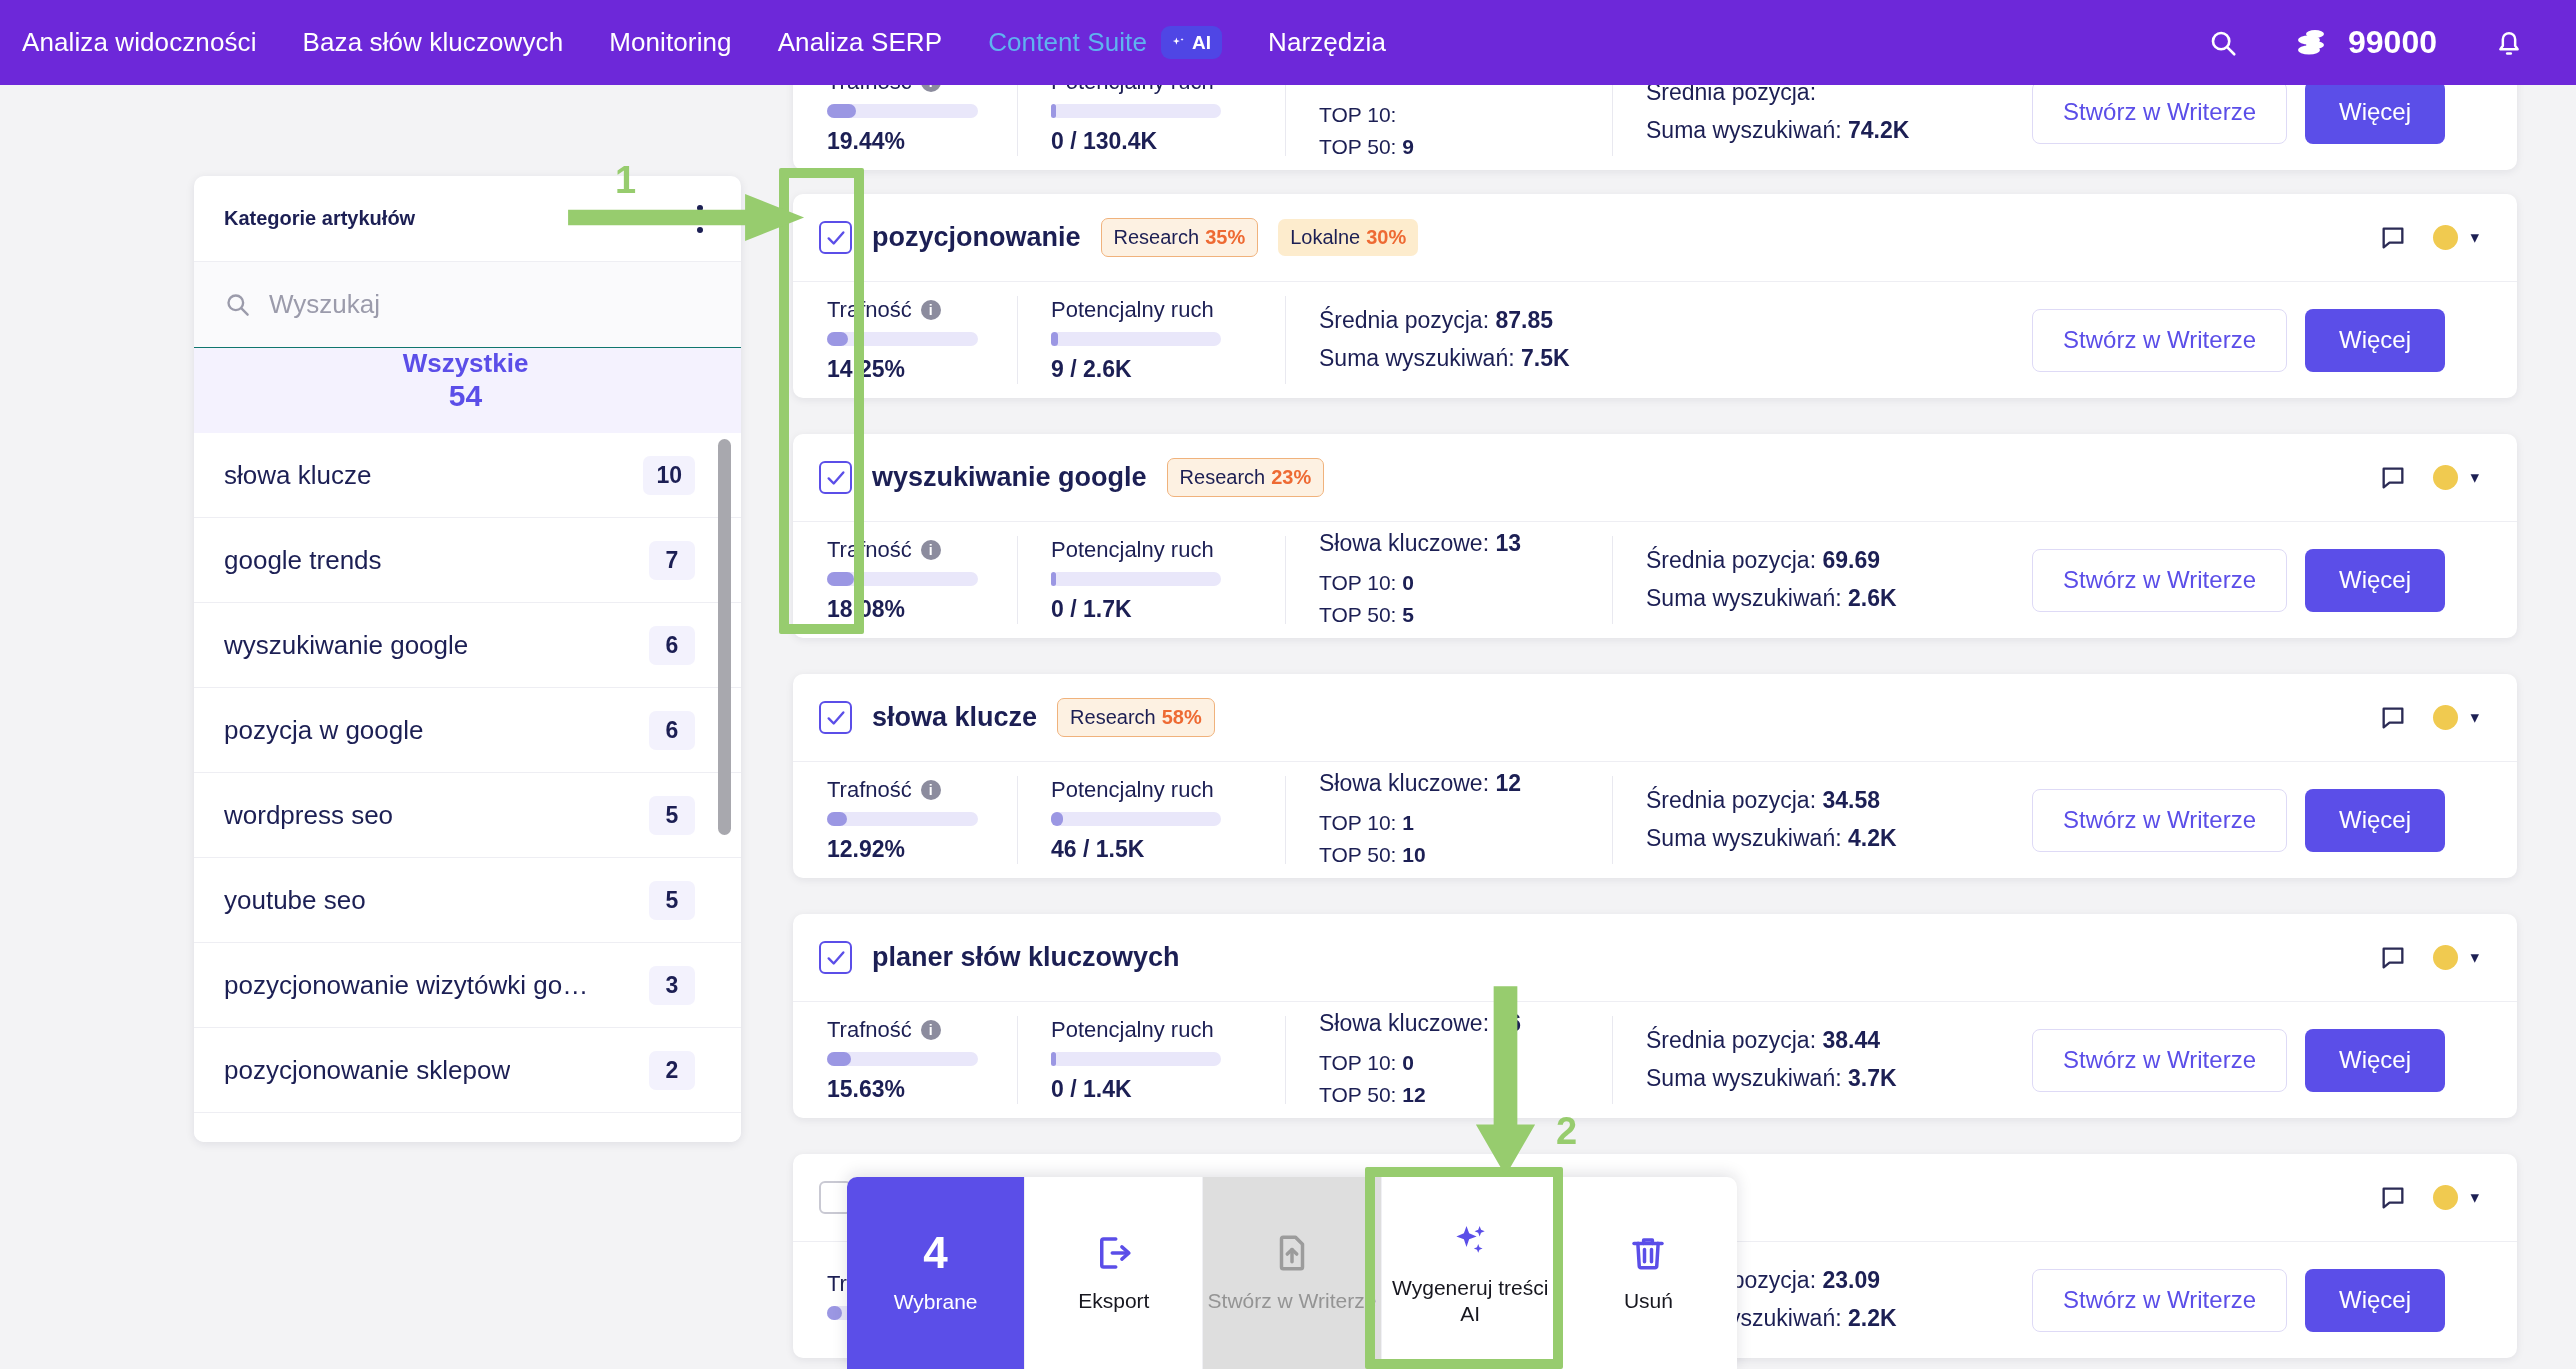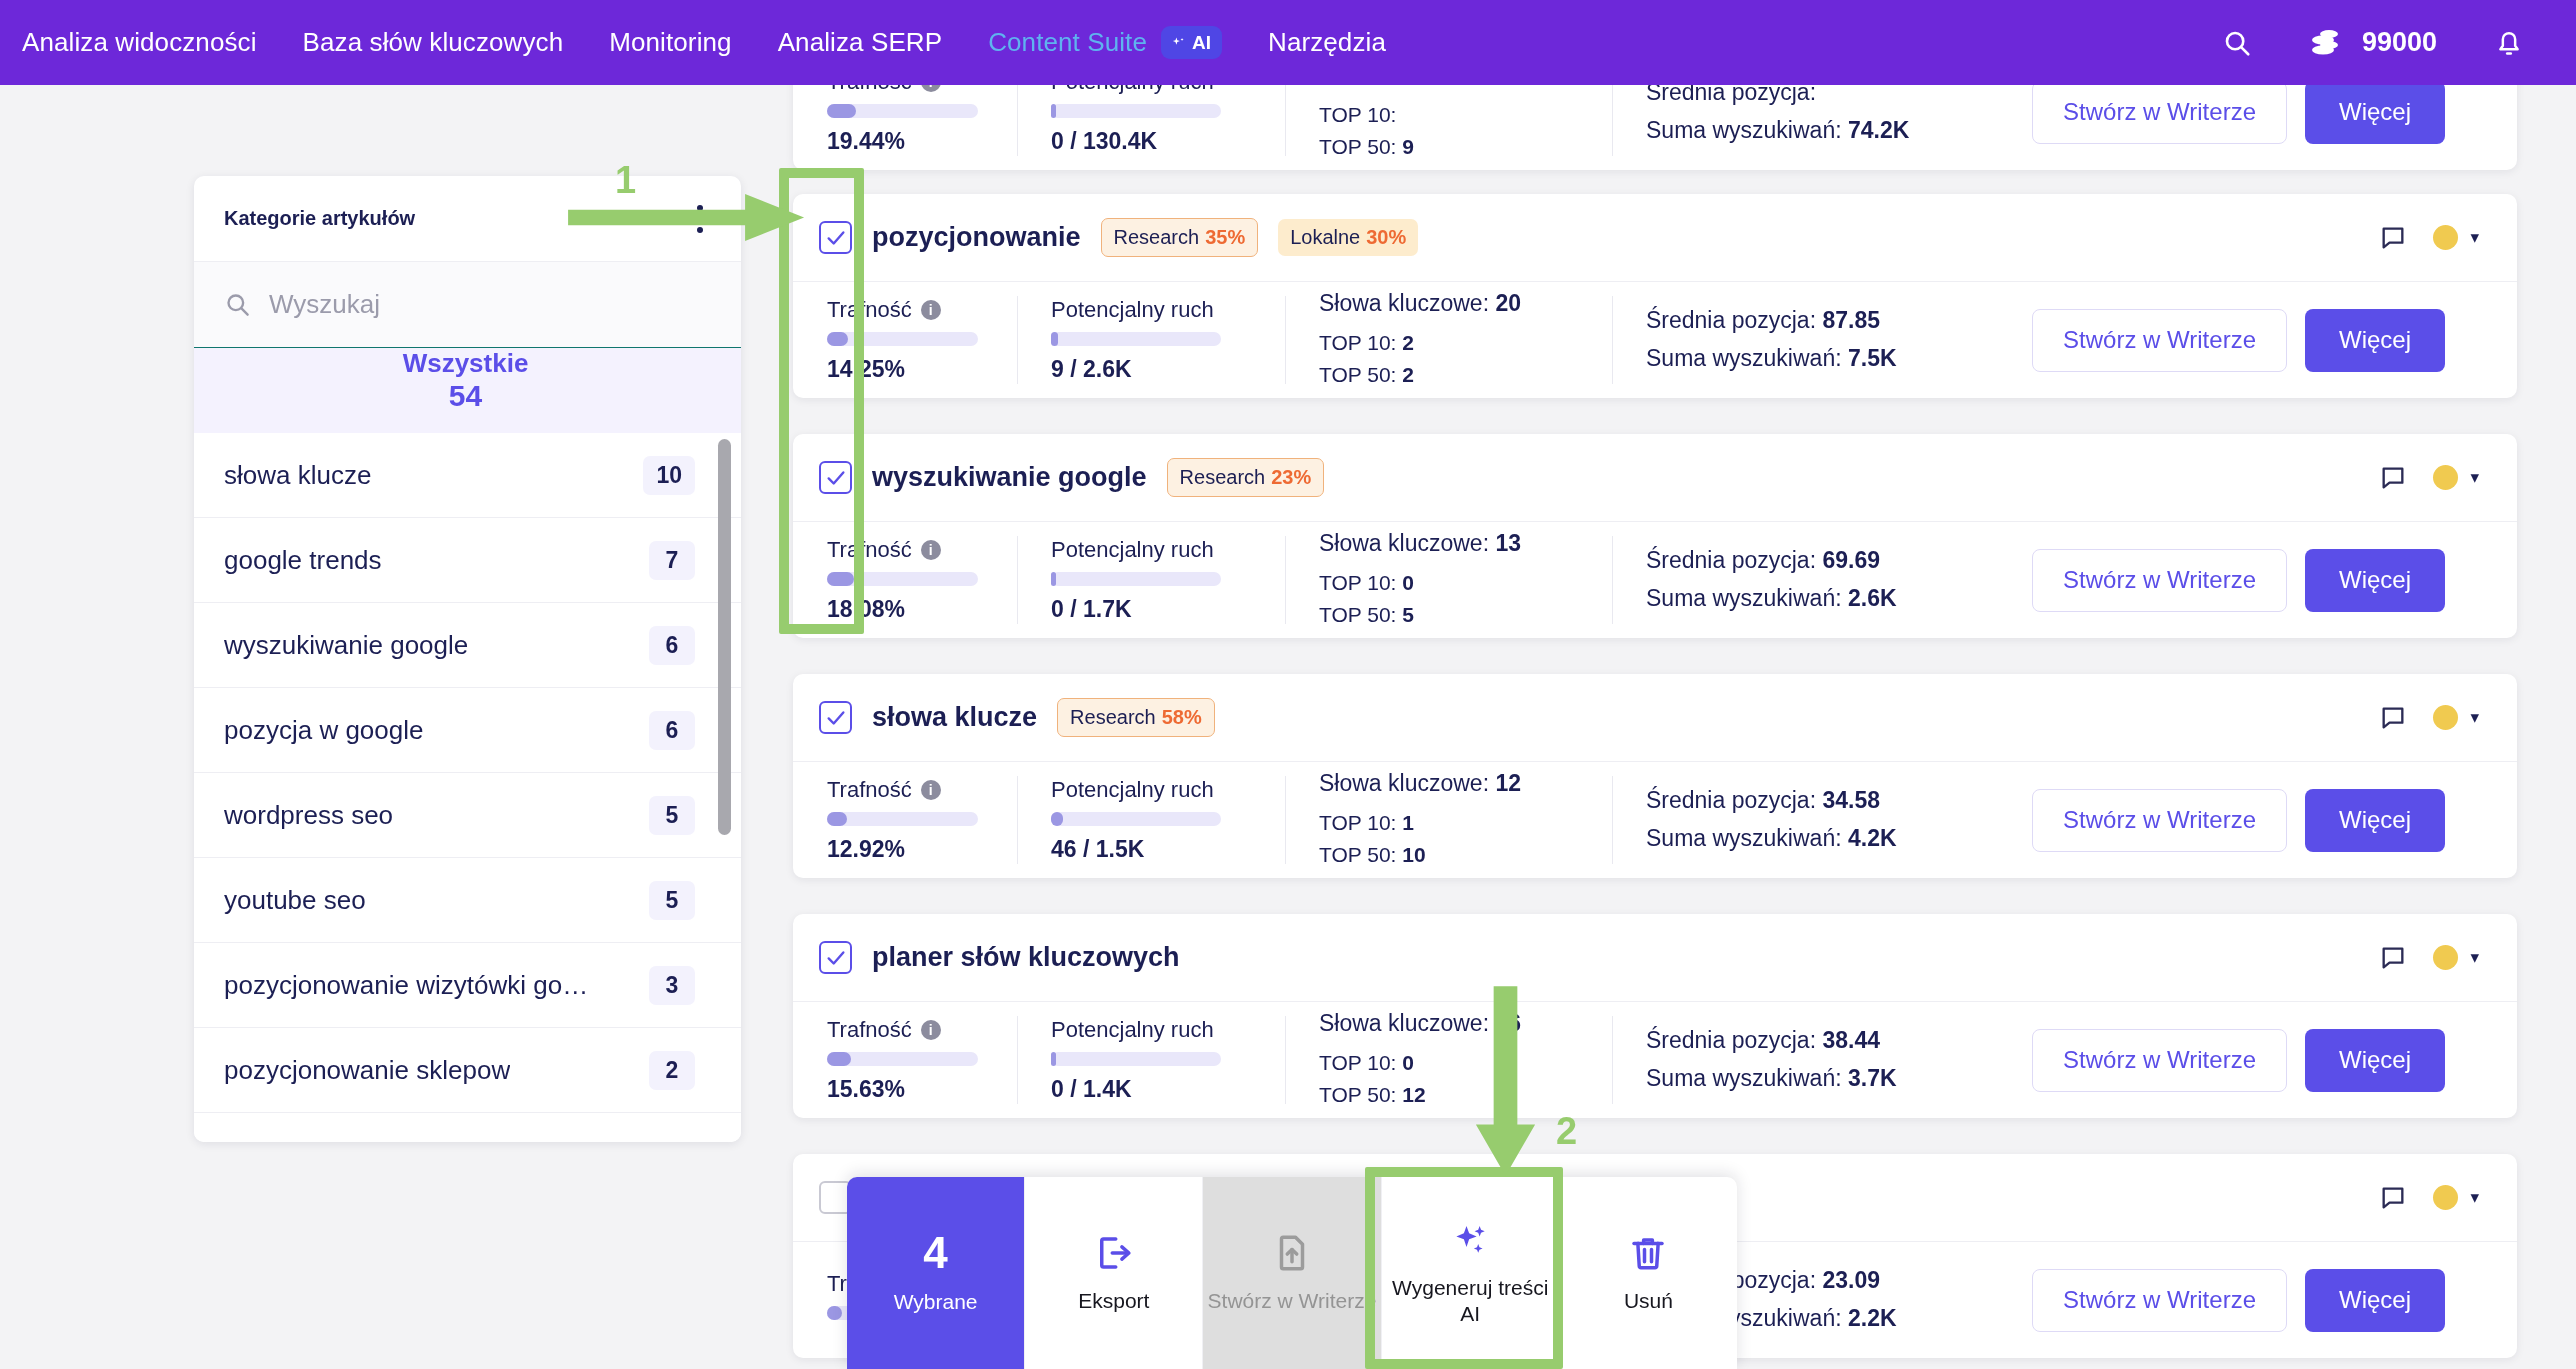--- a/index.html
+++ b/index.html
@@ -24,21 +24,21 @@
   .nav-link.active { color: #5fb3ef; }
   .nav-suite { display: flex; align-items: center; gap: 14px; }
   .ai-badge {
     background: #4f46e5; color: #fff; border-radius: 9px;
     font-size: 19px; font-weight: bold; padding: 7px 11px 7px 9px;
     display: flex; align-items: center; gap: 5px; line-height: 1;
   }
   .nav-right {
     margin-left: auto; display: flex; align-items: center; gap: 57px; padding-right: 52px;
   }
-  .coins-wrap { display: flex; align-items: center; gap: 17px; color: #fff; font-size: 27px; font-weight: bold; }
+  .coins-wrap { display: flex; align-items: center; gap: 17px; color: #fff; font-size: 32px; font-weight: bold; }
   .ic { display: inline-flex; align-items: center; justify-content: center; }
 
   
   .sidebar {
     position: absolute; left: 194px; top: 176px; width: 547px; height: 966px;
     background: #fff; border-radius: 10px;
     box-shadow: 0 2px 10px rgba(20,20,50,.09);
     overflow: hidden;
   }
   .sb-head {
@@ -260,25 +260,20 @@
               <i style="width:14%"></i>
             </span>
             <span class="metric-val">14.25%</span>
           </div>
           <div class="cell c-ruch">
             <span class="metric-label">Potencjalny ruch</span>
             <span class="bar" style="width:170px">
               <i style="width:4%"></i>
             </span>
             <span class="metric-val">9 / 2.6K</span>
-          </div>
-          <div class="cell c-kw">
-            <span class="kw-main">Słowa kluczowe: <b>20</b></span>
-            <span class="kw-sub">TOP 10: <b>2</b></span>
-            <span class="kw-sub">TOP 50: <b>2</b></span>
           </div>
           <div class="cell c-avg" style="flex-direction: row; align-items: center;">
             <div>
               <div class="avg-line">Średnia pozycja: <b>87.85</b></div>
               <div class="avg-line">Suma wyszukiwań: <b>7.5K</b></div>
             </div>
             <div class="card-actions">
               <button class="btn-outline">Stwórz w Writerze</button>
               <button class="btn-solid">Więcej</button>
             </div>

